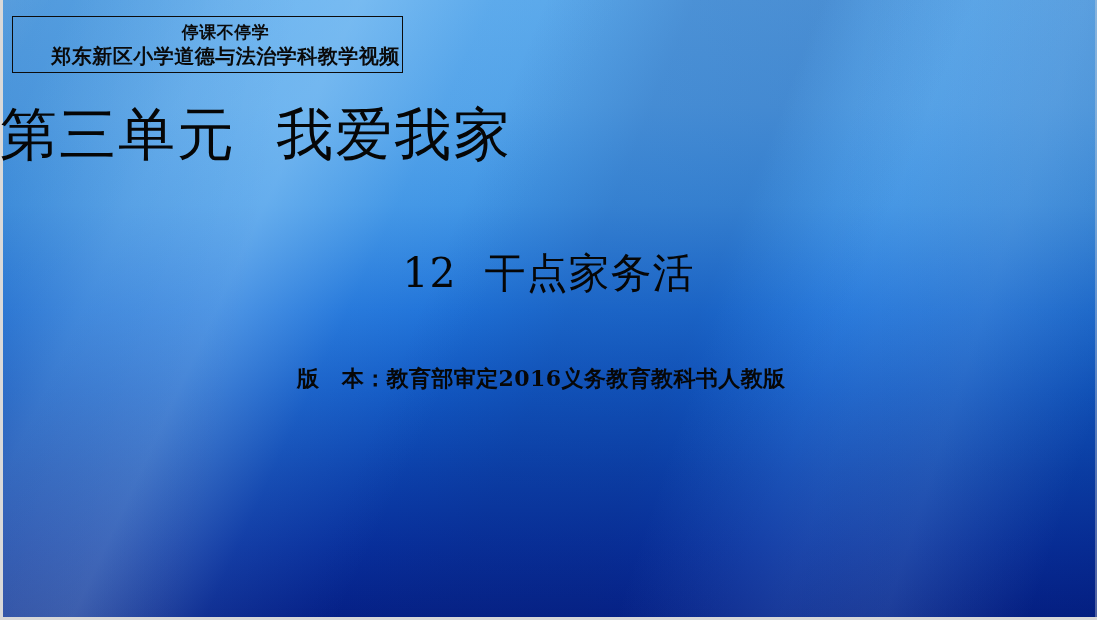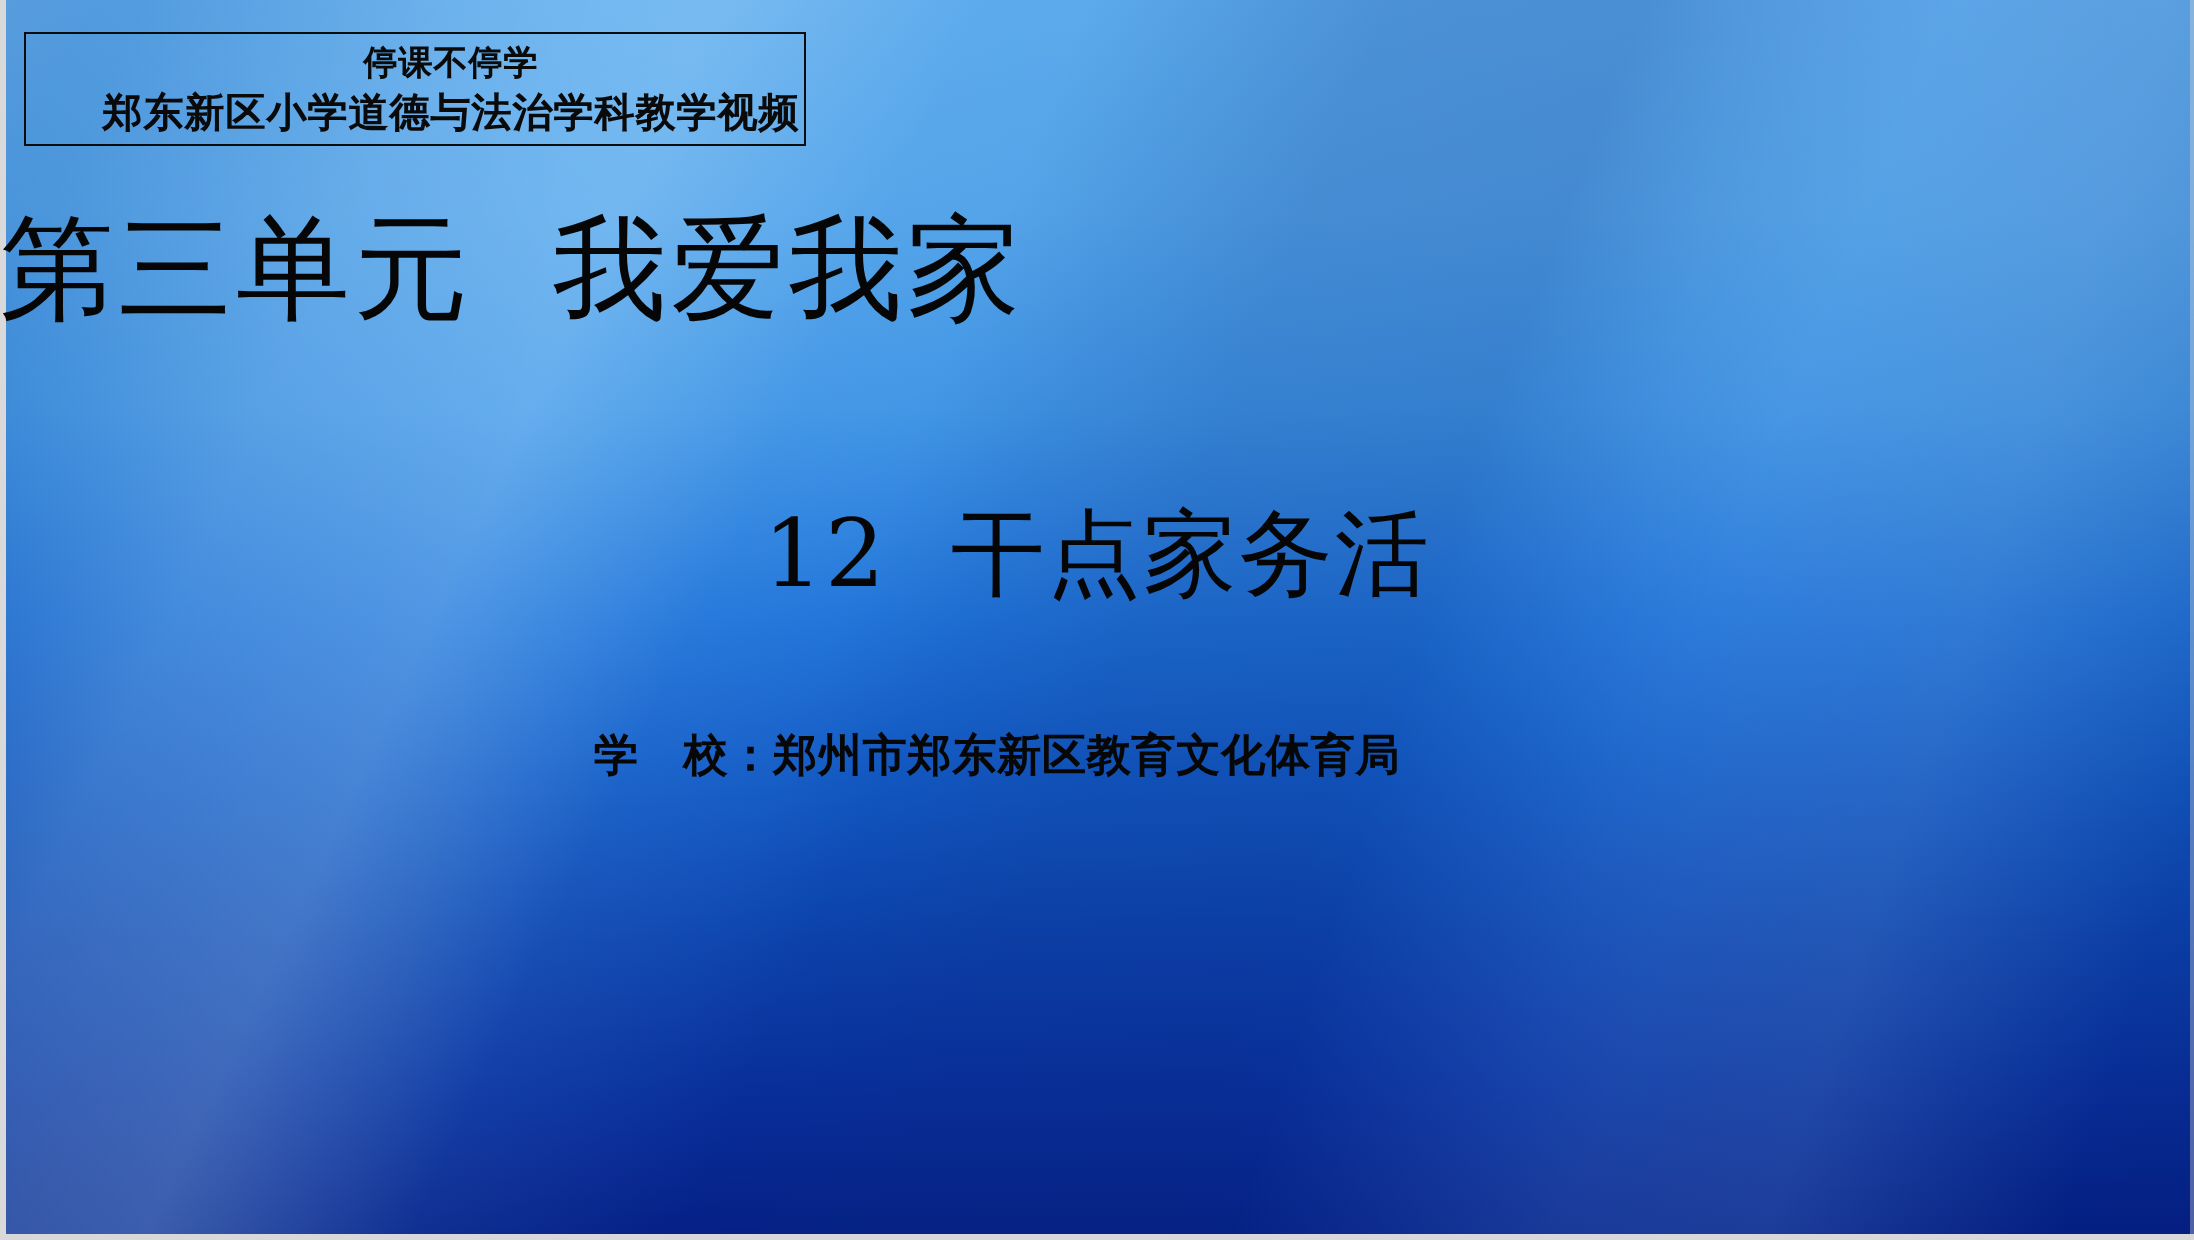--- a/index.html
+++ b/index.html
@@ -145,21 +145,21 @@
     color: #060606;
     letter-spacing: 2px;
     white-space: pre;
   }
   .sub-title {
     position: absolute;
     left: 0;
     right: 0;
     top: 246px;
     text-align: center;
-    font-size: 47px;
+    font-size: 41px;
     font-weight: normal;
     color: #060606;
     letter-spacing: 1px;
     white-space: pre;
   }
 
   
   .meta-block {
     position: absolute;
     left: 297px;
@@ -193,16 +193,16 @@
   <div class="header-box">
     <div class="header-line1">停课不停学</div>
     <div class="header-line2">郑东新区小学道德与法治学科教学视频</div>
   </div>
 
   <div class="main-title">第三单元  我爱我家</div>
 
   <div class="sub-title">12  干点家务活</div>
 
   <div class="meta-block">
-    <div class="meta-row">学　校：郑州市郑东新区教育文化体育局</div>
+    <div class="meta-row">版　本：教育部审定2016义务教育教科书人教版</div>
   </div>
 
 </div>
 
 </body></html>

